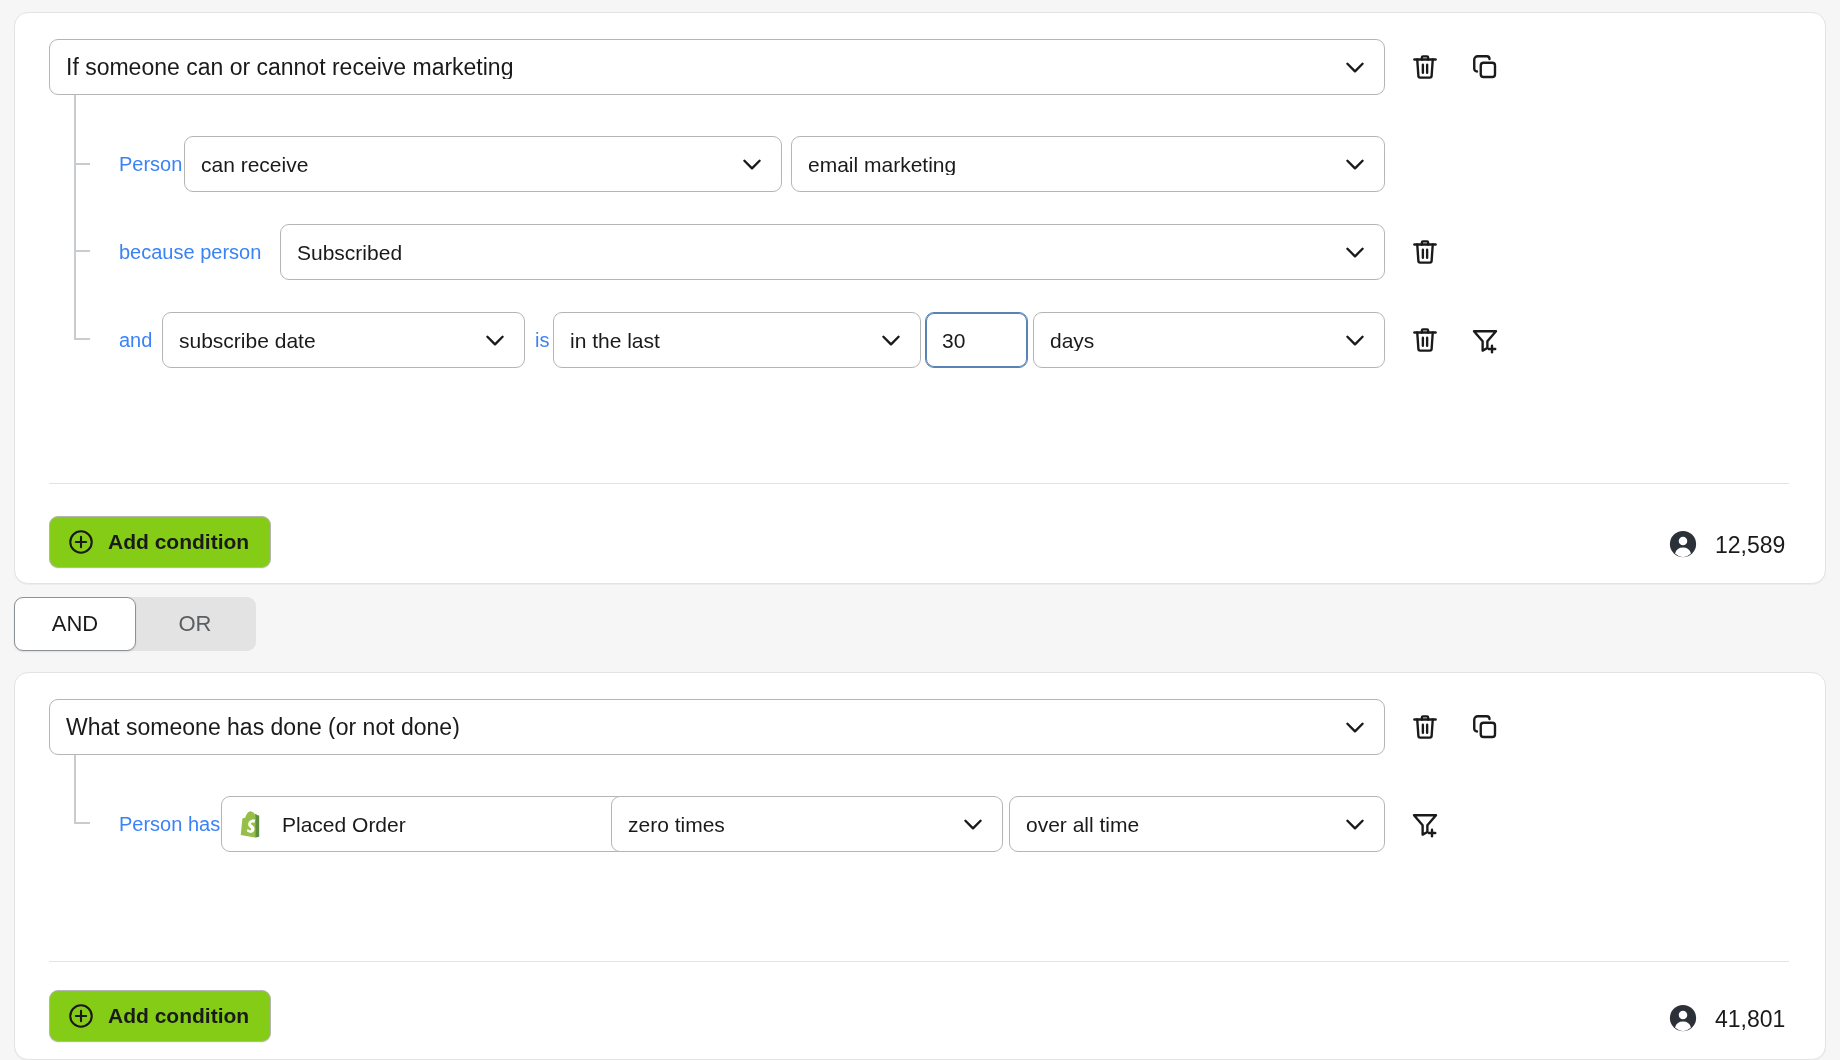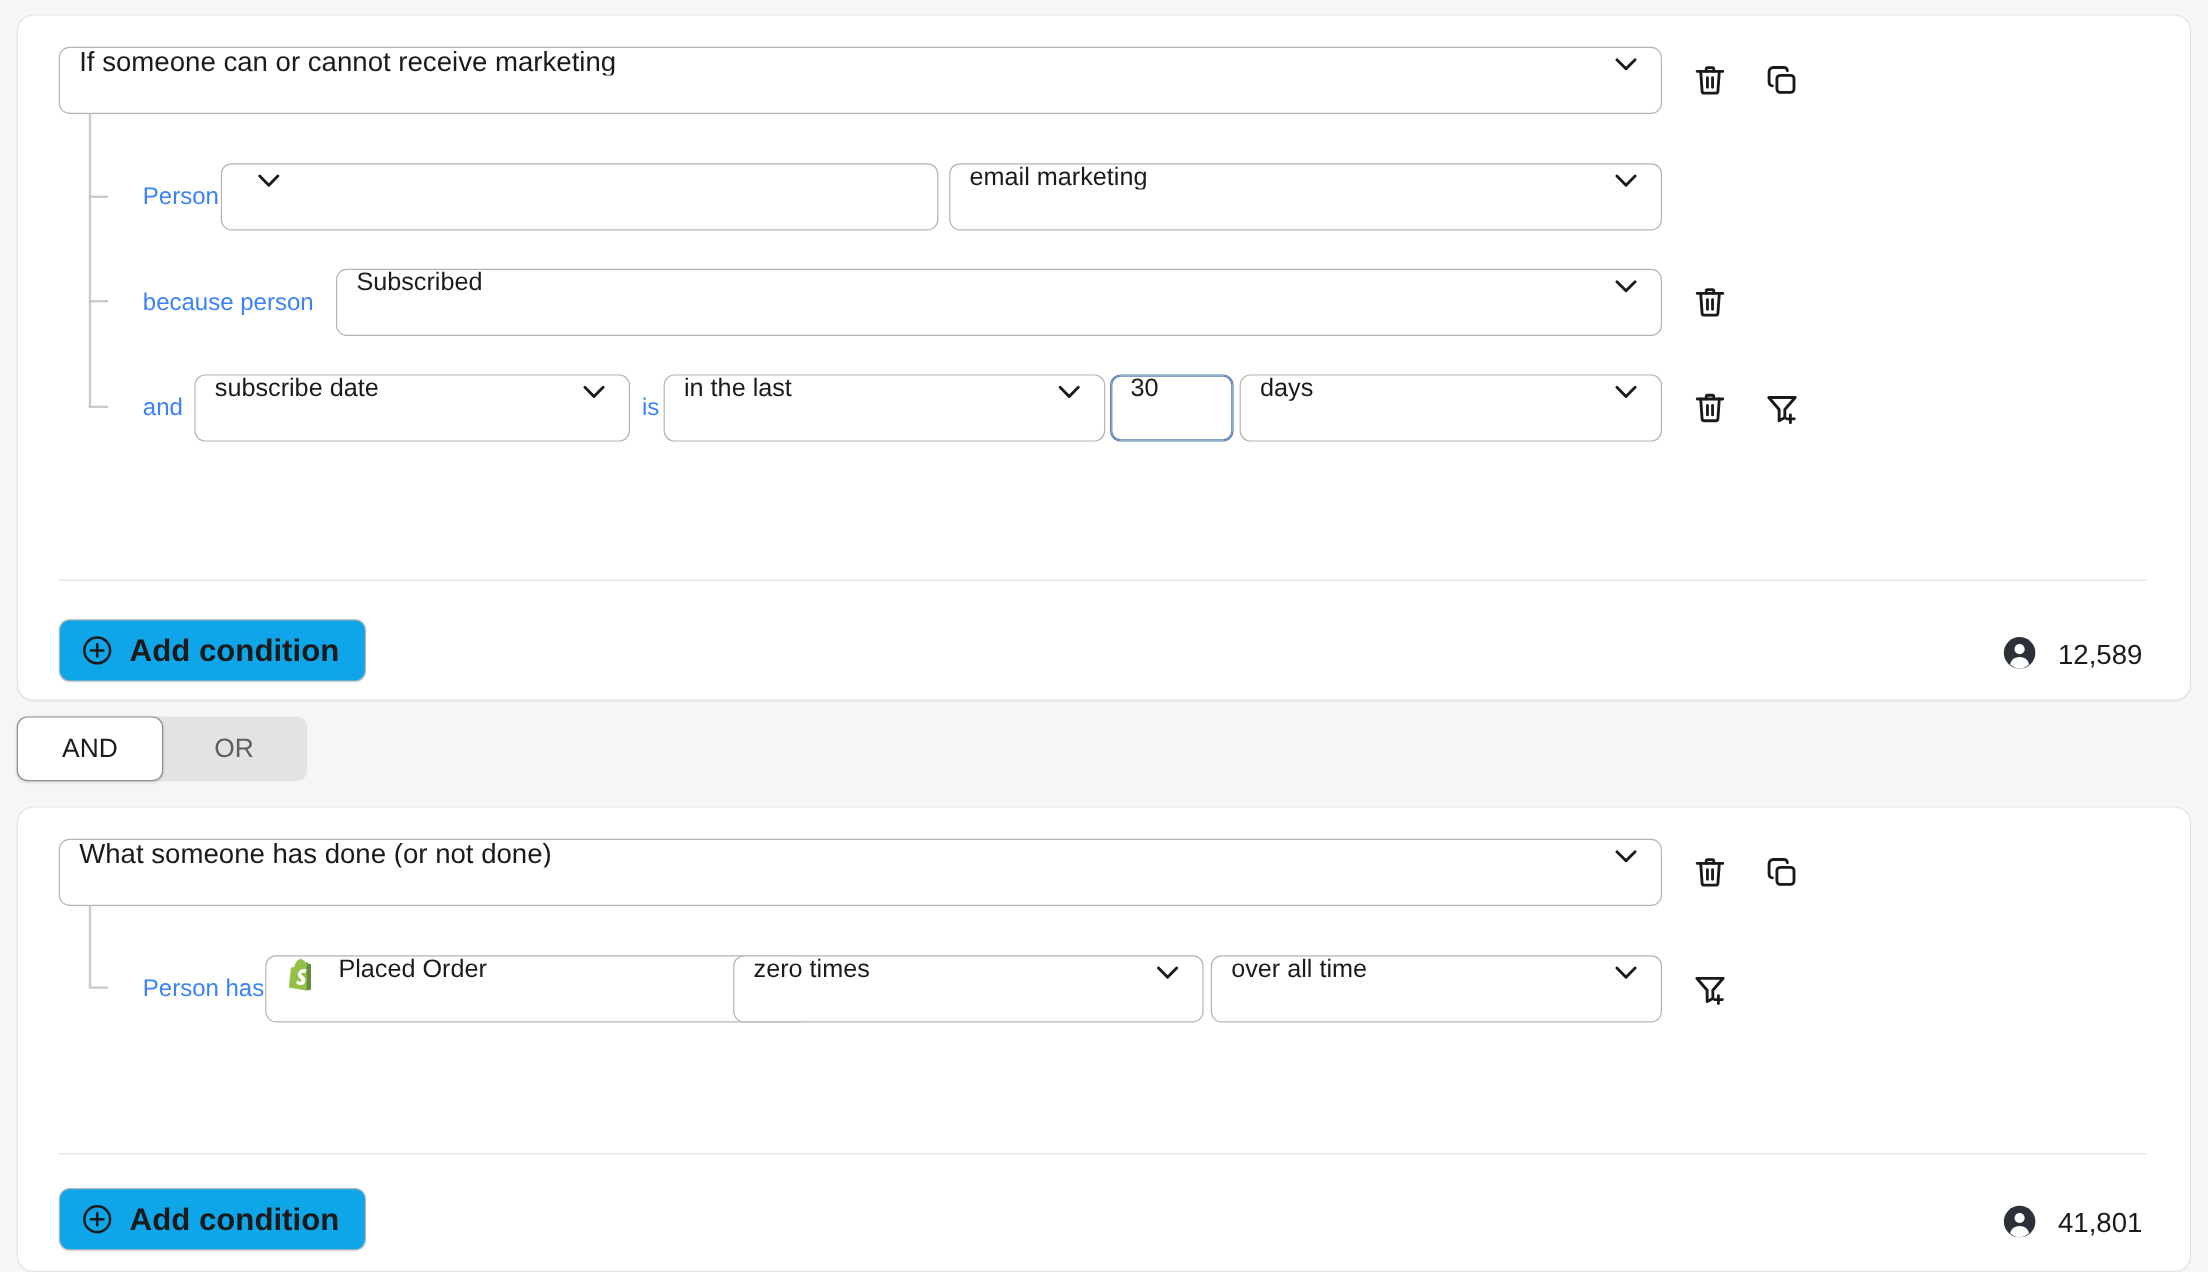--- a/index.html
+++ b/index.html
@@ -30,21 +30,21 @@
   #card-1 { top: 12px; height: 572px; }
   #card-2 { top: 672px; height: 388px; border-bottom-left-radius: 14px; border-bottom-right-radius: 14px; }
 
   
   .ctl {
     position: absolute;
     background: #ffffff;
     border: 1px solid #b5b5b5;
     border-radius: 9px;
     display: flex;
-    align-items: flex-start;
+    align-items: center;
     padding: 0 16px;
     font-size: 21px;
     color: #1a1a1a;
     line-height: 1;
     white-space: nowrap;
     overflow: hidden;
   }
   .ctl .val { flex: 1 1 auto; overflow: hidden; text-overflow: ellipsis; }
   .ctl.focused { border-color: #5a83b5; box-shadow: 0 0 0 1px #5a83b5 inset; }
 
@@ -101,24 +101,24 @@
   }
 
   
   .addbtn {
     position: absolute;
     height: 52px;
     display: flex;
     align-items: center;
     gap: 13px;
     padding: 0 21px 0 17px;
-    background: #0ea5e9;
+    background: #84cc16;
     border: 1px solid #b5b5b5;
     border-radius: 9px;
-    font-size: 26px;
+    font-size: 21px;
     font-weight: bold;
     color: #1a1a1a;
     cursor: pointer;
     white-space: nowrap;
     box-shadow: 0 1px 0 rgba(0,0,0,0.05);
   }
 
   
   .count {
     position: absolute;
@@ -201,20 +201,21 @@
     </button>
 
     <div class="bracket" style="left:59px; top:82px; height:244px;"></div>
     <div class="tick" style="left:59px; top:150px;"></div>
     <div class="tick" style="left:59px; top:237px;"></div>
     <div class="tick" style="left:59px; top:325px;"></div>
 
     <div class="lbl" style="left:104px; top:136px;">Person</div>
 
     <div class="ctl" style="left:169px; top:123px; width:598px; height:56px;">
+      <span class="val">can receive</span>
       <span class="chev">
         <svg viewBox="0 0 24 24" fill="none" stroke="#1a1a1a" stroke-width="2.2" stroke-linecap="round" stroke-linejoin="round">
             <path d="M5 9l7 7 7-7"></path>
           </svg>
       </span>
     </div>
 
     <div class="ctl" style="left:776px; top:123px; width:594px; height:56px;">
       <span class="val">email marketing</span>
       <span class="chev">

